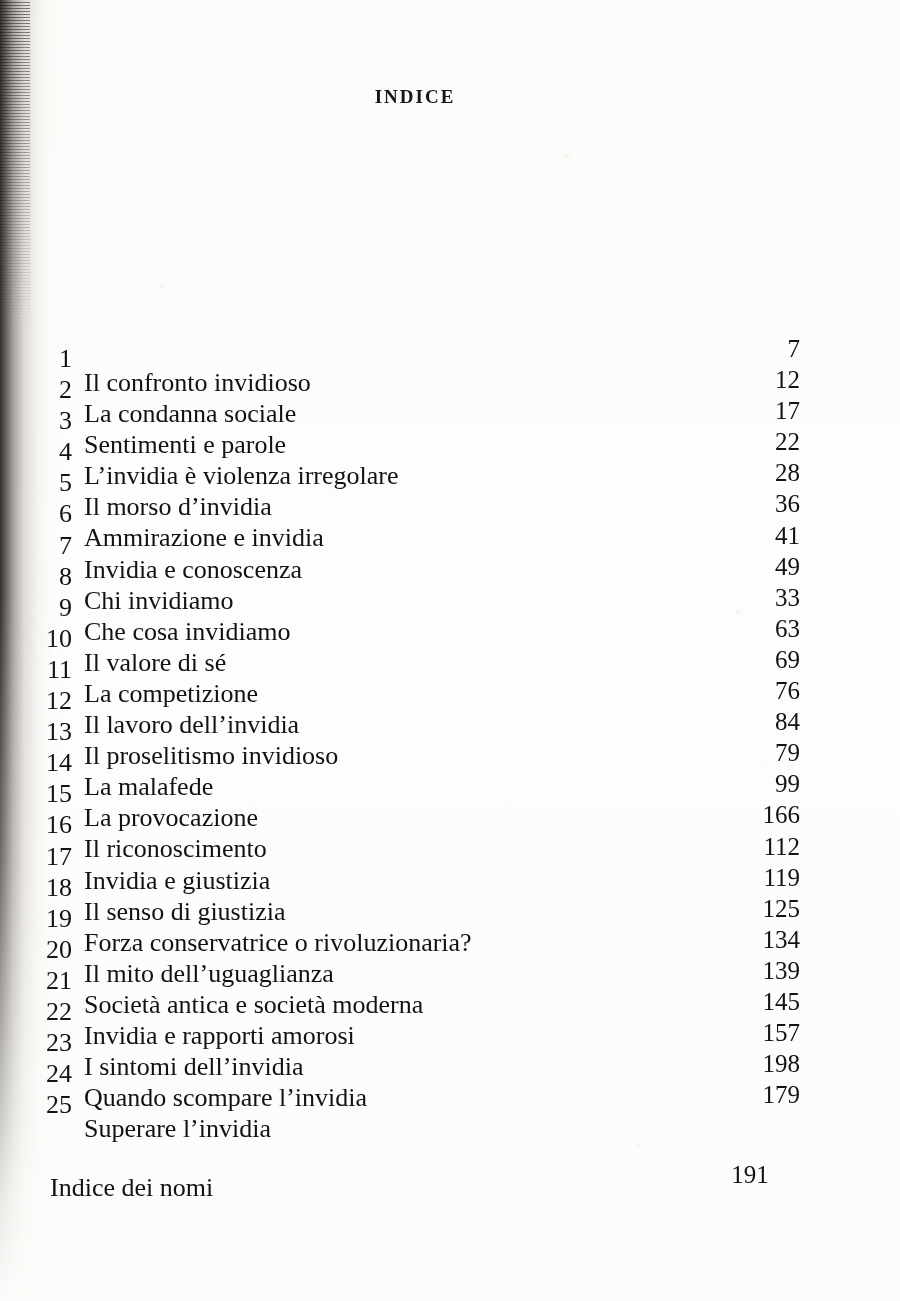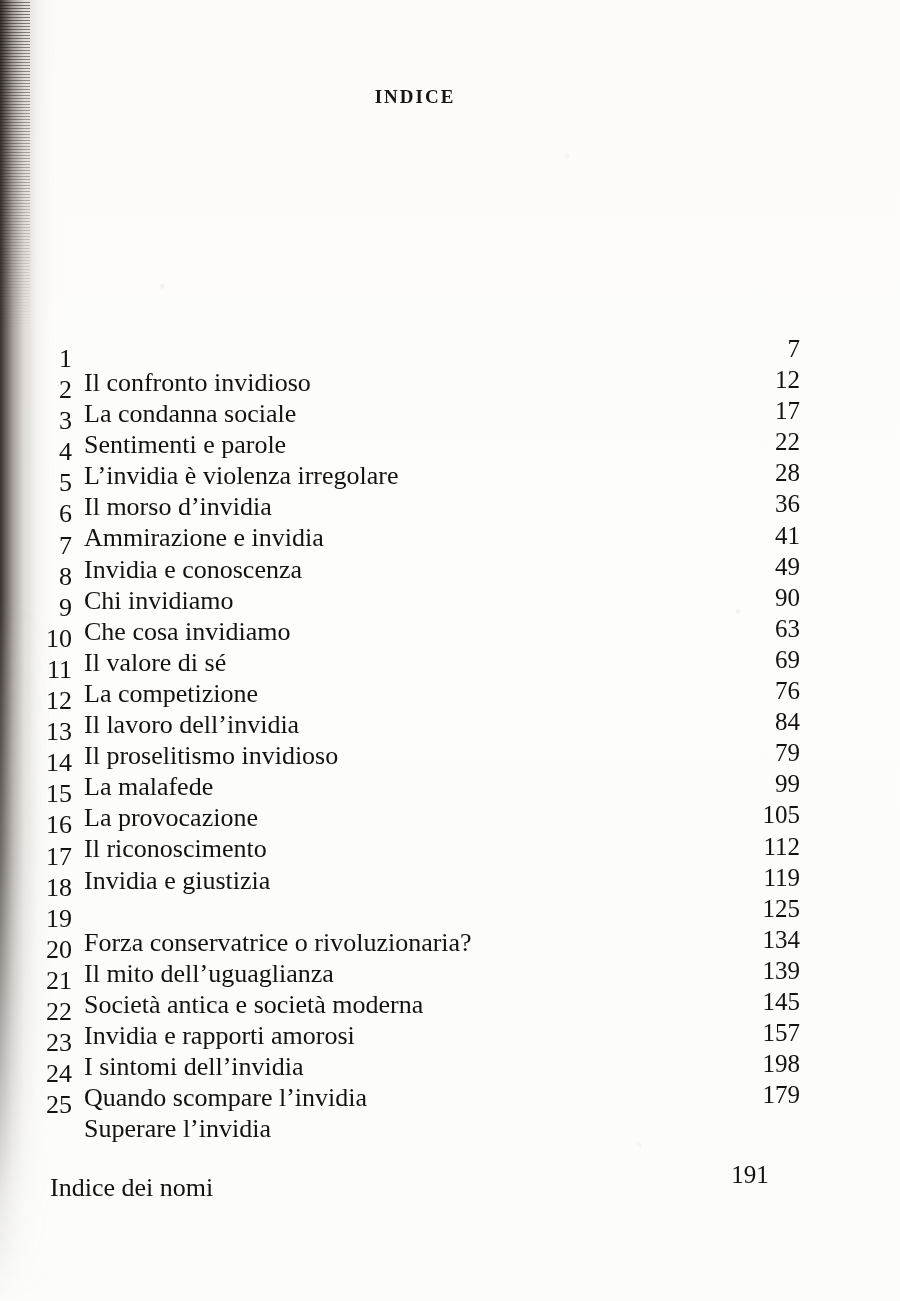--- a/index.html
+++ b/index.html
@@ -206,21 +206,21 @@
         <span class="chapter-page">41</span>
       </div>
       <div class="toc-row">
         <span class="chapter-num">8</span>
         <span class="chapter-title">Chi invidiamo</span>
         <span class="chapter-page">49</span>
       </div>
       <div class="toc-row">
         <span class="chapter-num">9</span>
         <span class="chapter-title">Che cosa invidiamo</span>
-        <span class="chapter-page">90</span>
+        <span class="chapter-page">33</span>
       </div>
       <div class="toc-row">
         <span class="chapter-num">10</span>
         <span class="chapter-title">Il valore di sé</span>
         <span class="chapter-page">63</span>
       </div>
       <div class="toc-row">
         <span class="chapter-num">11</span>
         <span class="chapter-title">La competizione</span>
         <span class="chapter-page">69</span>
@@ -241,29 +241,30 @@
         <span class="chapter-page">79</span>
       </div>
       <div class="toc-row">
         <span class="chapter-num">15</span>
         <span class="chapter-title">La provocazione</span>
         <span class="chapter-page">99</span>
       </div>
       <div class="toc-row">
         <span class="chapter-num">16</span>
         <span class="chapter-title">Il riconoscimento</span>
-        <span class="chapter-page">105</span>
+        <span class="chapter-page">166</span>
       </div>
       <div class="toc-row">
         <span class="chapter-num">17</span>
         <span class="chapter-title">Invidia e giustizia</span>
         <span class="chapter-page">112</span>
       </div>
       <div class="toc-row">
         <span class="chapter-num">18</span>
+        <span class="chapter-title">Il senso di giustizia</span>
         <span class="chapter-page">119</span>
       </div>
       <div class="toc-row">
         <span class="chapter-num">19</span>
         <span class="chapter-title">Forza conservatrice o rivoluzionaria?</span>
         <span class="chapter-page">125</span>
       </div>
       <div class="toc-row">
         <span class="chapter-num">20</span>
         <span class="chapter-title">Il mito dell’uguaglianza</span>

